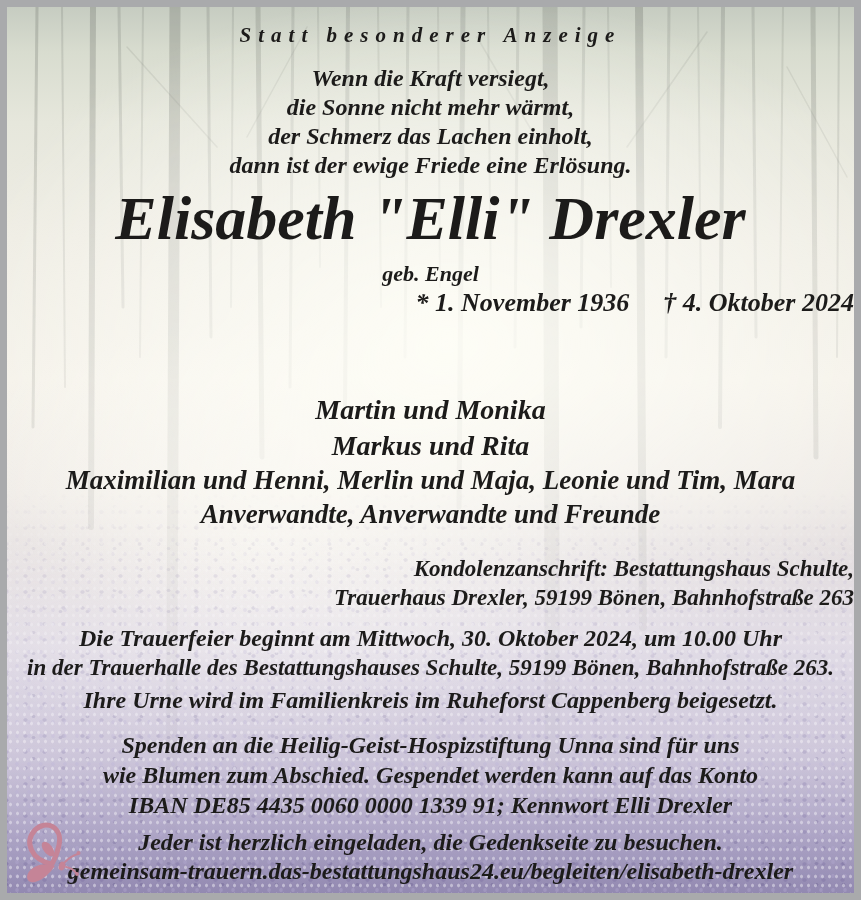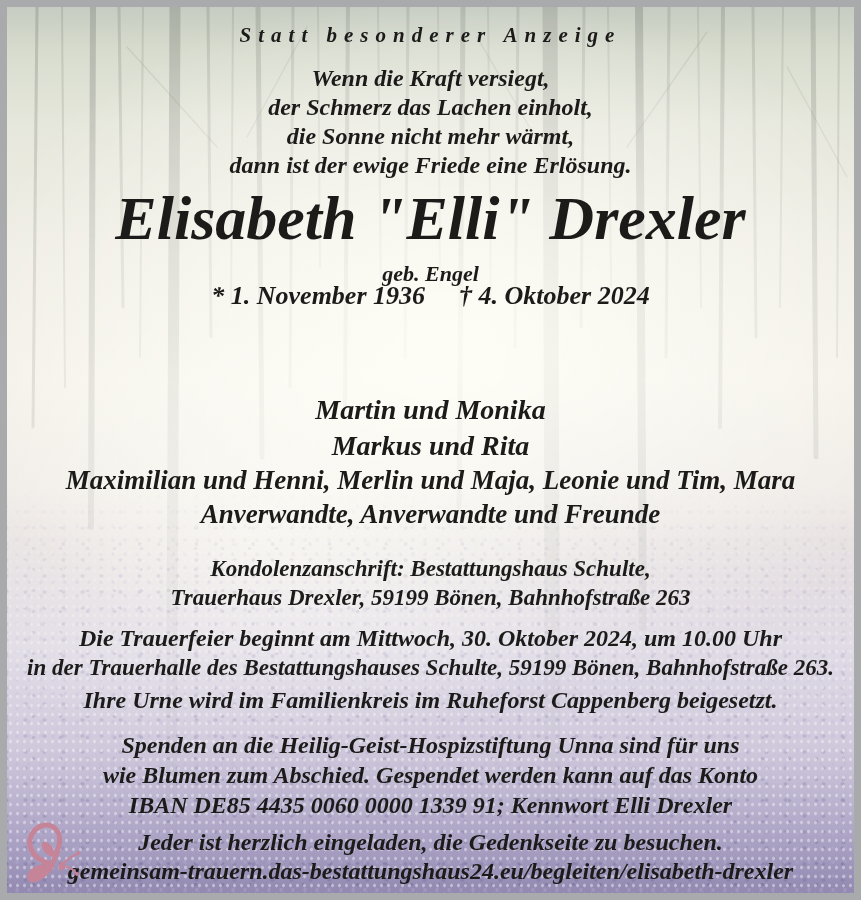--- a/index.html
+++ b/index.html
@@ -61,28 +61,28 @@
     color: #1c1b1a;
     text-align: center;
     font-style: italic;
   }
   .line { position: absolute; left: 0; width: 100%; white-space: nowrap; }
 
   .header-line   { top: 16px;  font-size: 21px; letter-spacing: 7px; font-weight: 600; }
   .poem          { top: 57px;  font-size: 24px; line-height: 29px; font-weight: 600; }
   .deceased-name { top: 176px; font-size: 62px; font-weight: 600; }
   .maiden        { top: 254px; font-size: 22px; font-weight: 600; }
-  .dates         { top: 274px; font-size: 26px; font-weight: 600; }
+  .dates         { top: 281px; font-size: 26px; font-weight: 600; text-align: right; }
   .dates .gap    { display: inline-block; width: 34px; }
   .intro         { top: 347px; font-size: 24px; font-weight: 600; }
   .mourner-1     { top: 387px; font-size: 28px; font-weight: 600; }
   .mourner-2     { top: 423px; font-size: 28px; font-weight: 600; }
   .mourner-3     { top: 458px; font-size: 27px; font-weight: 600; }
   .mourner-4     { top: 492px; font-size: 27px; font-weight: 600; }
-  .condolence    { top: 547px; font-size: 23px; line-height: 29px; font-weight: 600; }
+  .condolence    { top: 547px; font-size: 23px; line-height: 29px; font-weight: 600; text-align: right; }
   .service       { top: 617px; font-size: 24px; line-height: 29px; font-weight: 700; }
   .service div   { font-size: 23px; }
   .service div:first-child { font-size: 24px; }
   .burial        { top: 680px; font-size: 24px; font-weight: 600; }
   .donation      { top: 723px; font-size: 24px; line-height: 30px; font-weight: 600; }
   .invite        { top: 822px; font-size: 24px; font-weight: 600; }
   .memorial-url  { top: 851px; font-size: 24px; font-weight: 600; }
 
   .butterfly {
     position: absolute; left: 12px; top: 811px;
@@ -149,22 +149,22 @@
   <div class="light-glow"></div>
   <div class="flowers"></div>
   <div class="flower-wash"></div>
 
   <div class="text-layer">
 
     <div class="line header-line">Statt besonderer Anzeige</div>
 
     <div class="line poem">
       <div>Wenn die Kraft versiegt,</div>
+      <div>die Sonne nicht mehr wärmt,</div>
       <div>der Schmerz das Lachen einholt,</div>
-      <div>die Sonne nicht mehr wärmt,</div>
       <div>dann ist der ewige Friede eine Erlösung.</div>
     </div>
 
     <div class="line deceased-name">Elisabeth "Elli" Drexler</div>
 
     <div class="line maiden">geb. Engel</div>
 
     <div class="line dates">
       <span>* 1. November 1936</span><span class="gap"></span><span>† 4. Oktober 2024</span>
     </div>

